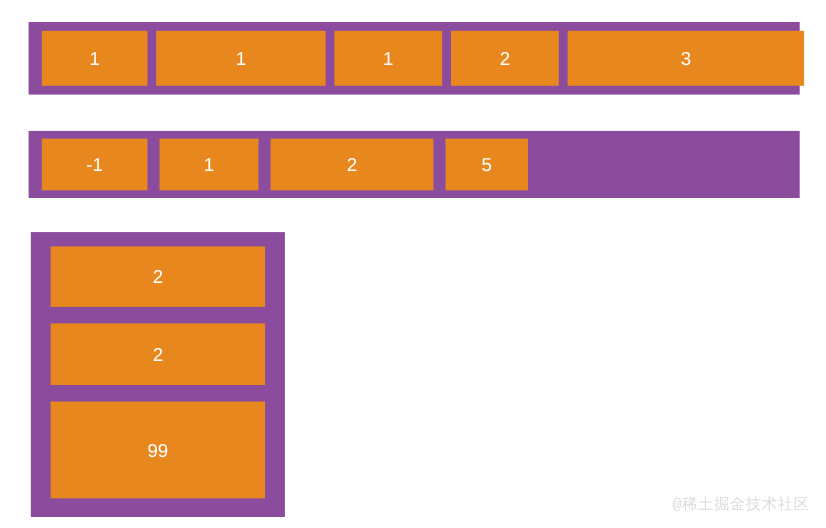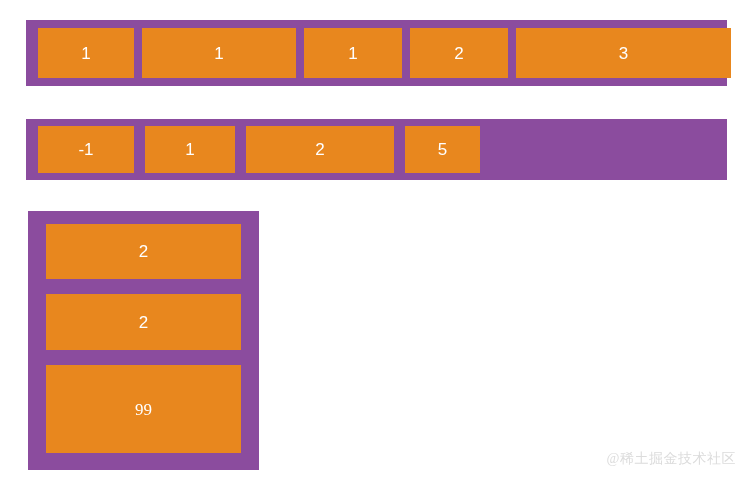--- a/index.html
+++ b/index.html
@@ -97,36 +97,36 @@
   
   #container-2 .flex-item { height: 47px; margin-right: 11px; }
   #container-2 .flex-item:last-child { margin-right: 0; }
   #r2-i0 { width: 96px; }
   #r2-i1 { width: 90px; }
   #r2-i2 { width: 148px; }
   #r2-i3 { width: 75px; }
 
   
   #container-3 .flex-item { width: 100%; margin-bottom: 15px; }
-  #container-3 .flex-item:last-child { margin-bottom: 0; font-family: Liberation Serif, serif; }
+  #container-3 .flex-item:last-child { margin-bottom: 0; }
   #r3-i0 { height: 55px; }
   #r3-i1 { height: 56px; }
   #r3-i2 { height: 88px; }
 
   
   .watermark {
     position: absolute;
     right: 15px;
     bottom: 12px;
     color: #dcdcdc;
     font-size: 14px;
     letter-spacing: 0.5px;
     white-space: nowrap;
     user-select: none;
-    font-family: Liberation Serif, serif;
+    font-family: Liberation Mono, monospace;
   }
 </style>
 </head>
 <body>
 
 <div class="stage">
 
   <div class="flex-container flex-row" id="container-1">
     <div class="flex-item" id="r1-i0">1</div>
     <div class="flex-item" id="r1-i1">1</div>

